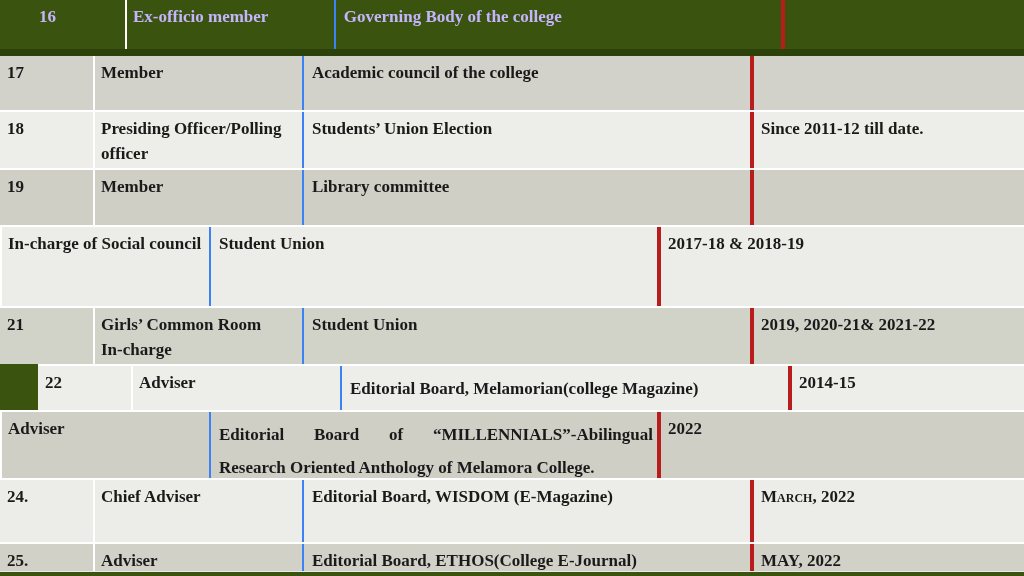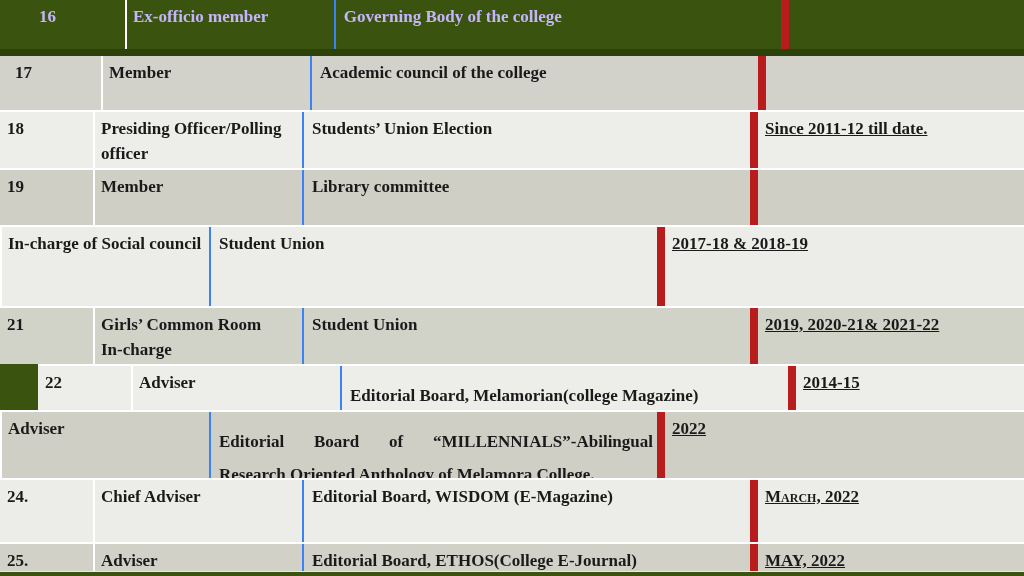--- a/index.html
+++ b/index.html
@@ -18,36 +18,36 @@
   .cell {
     height: 100%;
     padding: 4px 4px 0 7px;
     font-size: 17px;
     line-height: 25px;
     overflow: hidden;
   }
   .c-no     { width: 93px; }
   .c-role   { width: 209px; border-left: 2px solid #ffffff; padding-left: 6px; padding-right: 2px; }
   .c-body   { width: 448px; border-left: 2px solid #3b82f6; padding-left: 8px; }
-  .c-period { width: 243px; border-left: 8px solid #b91c1c; padding-left: 7px; text-decoration: underline; }
+  .c-period { width: 243px; border-left: 4px solid #b91c1c; padding-left: 7px; }
 
   
   .r0 { height: 56px; background: #3a530f; color: #c4b5fd; border-bottom: 7px solid #2c420a; padding-left: 32px; }
   
-  .r1 { height: 54px; background: #d2d2ca; padding-left: 8px; }
+  .r1 { height: 54px; background: #d2d2ca; }
   .r2 { height: 58px; background: #edede9; border-top: 2px solid #ffffff; }
   .r3 { height: 57px; background: #cfcfc6; border-top: 2px solid #ffffff; }
   .r4 { height: 81px; background: #ececе8; background: #ecece8; border-top: 2px solid #ffffff; }
   .r5 { height: 58px; background: #d1d3c9; border-top: 2px solid #ffffff; }
   .r6 { height: 46px; background: #ededea; border-top: 2px solid #ffffff; margin-left: 38px; }
   .r7 { height: 68px; background: #cfcfc6; border-top: 2px solid #ffffff; }
   .r8 { height: 64px; background: #ececе8; background: #ecece8; border-top: 2px solid #ffffff; }
   .r9 { height: 29px; background: #d1d1c8; border-top: 2px solid #ffffff; align-items: flex-end; }
 
-  .r6 .c-body, .r7 .c-body { padding-top: 17px; }
+  .r6 .c-body, .r7 .c-body { padding-top: 10px; }
   .r7 .line1 { text-align: justify; text-align-last: justify; margin-bottom: 8px; }
   .smallcaps { font-variant: small-caps; }
 
   .bottom-strip {
     height: 5px;
     background: #3a530f;
     border-top: 1px solid #e9e9e5;
   }
 </style>
 </head>

